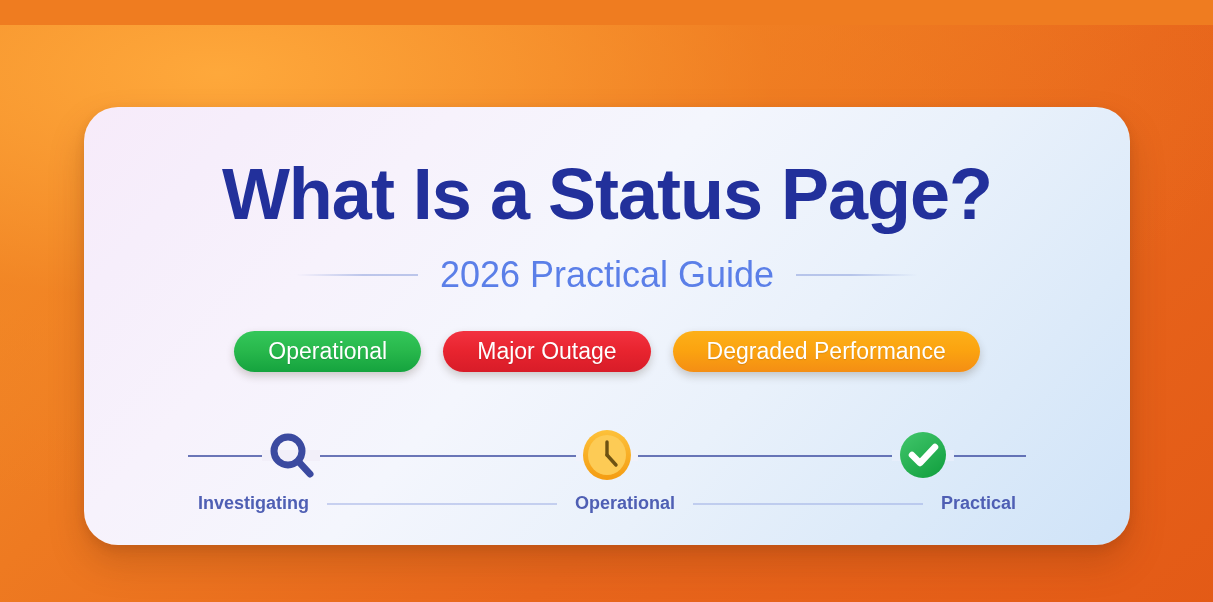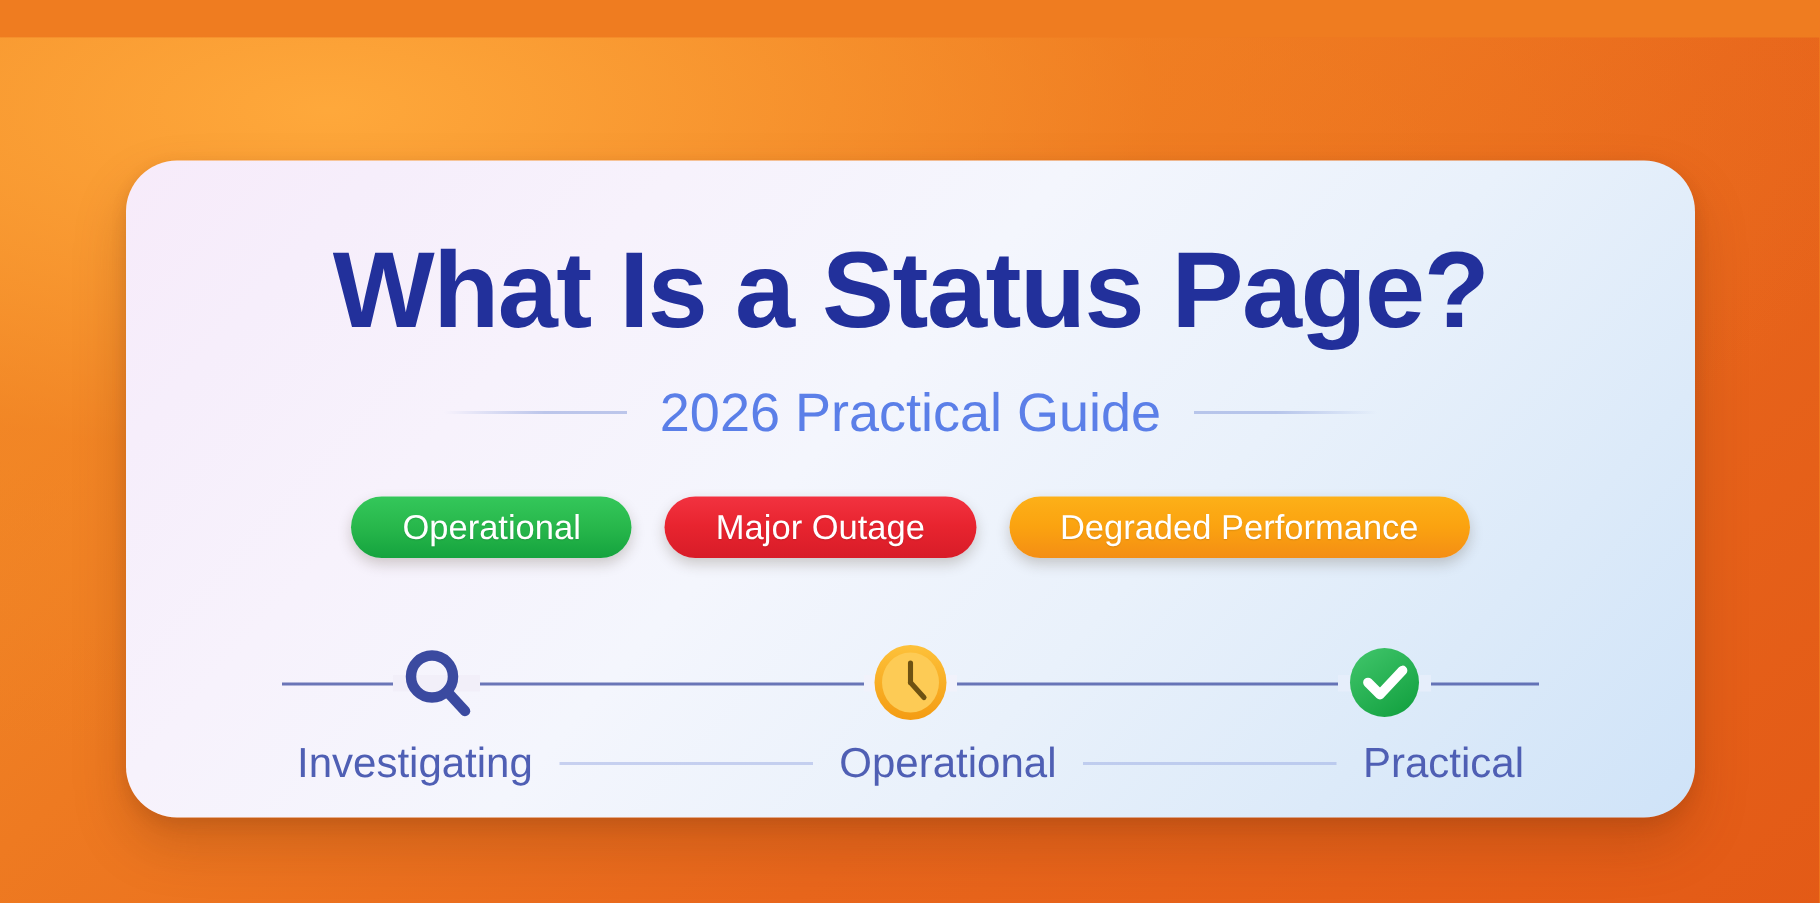--- a/index.html
+++ b/index.html
@@ -190,22 +190,22 @@
     left: 0;
     right: 0;
     top: 70px;
     display: flex;
     align-items: center;
     justify-content: space-between;
     padding: 0 10px;
     box-sizing: border-box;
   }
   .tl-label {
-    font-size: 28px;
-    font-weight: 400;
+    font-size: 18px;
+    font-weight: 700;
     color: #4f5fb4;
     white-space: nowrap;
   }
   .tl-label-rule {
     flex: 1;
     height: 2px;
     margin: 0 18px;
     background: rgba(150,168,225,0.48);
   }
 </style>

